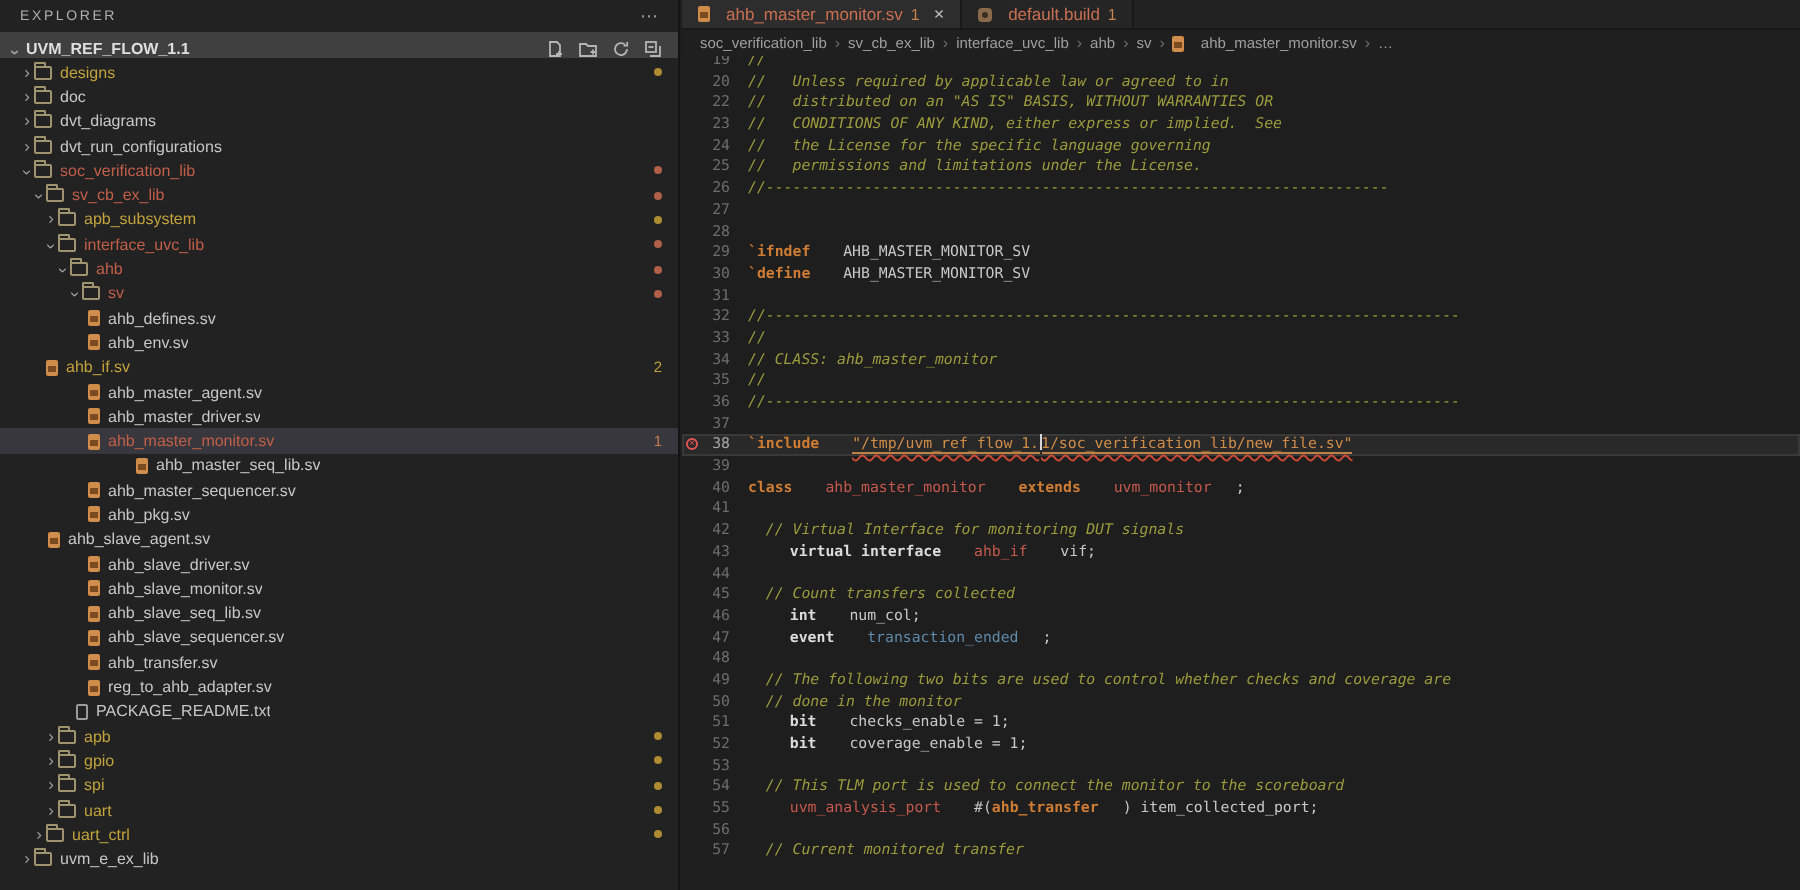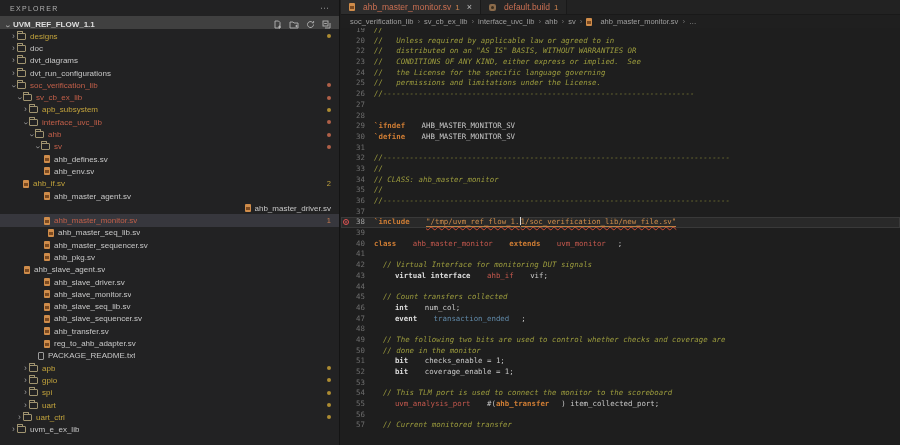--- a/index.html
+++ b/index.html
@@ -190,32 +190,32 @@
         <span class="file-spacer"></span>
         <span class="ico ico-sv"></span>
         <span class="lbl t-yellow">ahb_if.sv</span>
         <span class="badge num num-yellow">2</span>
       </div>
       <div class="tree-row" style="padding-left: 40px;">
         <span class="file-spacer"></span>
         <span class="ico ico-sv"></span>
         <span class="lbl t-def">ahb_master_agent.sv</span>
       </div>
-      <div class="tree-row" style="padding-left: 40px; justify-content: flex-end;">
+      <div class="tree-row" style="padding-left: 40px;">
         <span class="file-spacer"></span>
         <span class="ico ico-sv"></span>
         <span class="lbl t-def">ahb_master_driver.sv</span>
       </div>
       <div class="tree-row selected" style="padding-left: 40px;">
         <span class="file-spacer"></span>
         <span class="ico ico-sv"></span>
         <span class="lbl t-red">ahb_master_monitor.sv</span>
         <span class="badge num num-red">1</span>
       </div>
-      <div class="tree-row" style="padding-left: 44px;">
+      <div class="tree-row" style="padding-left: 64px;">
         <span class="file-spacer"></span>
         <span class="ico ico-sv"></span>
         <span class="lbl t-def">ahb_master_seq_lib.sv</span>
       </div>
       <div class="tree-row" style="padding-left: 40px;">
         <span class="file-spacer"></span>
         <span class="ico ico-sv"></span>
         <span class="lbl t-def">ahb_master_sequencer.sv</span>
       </div>
       <div class="tree-row" style="padding-left: 40px;">

